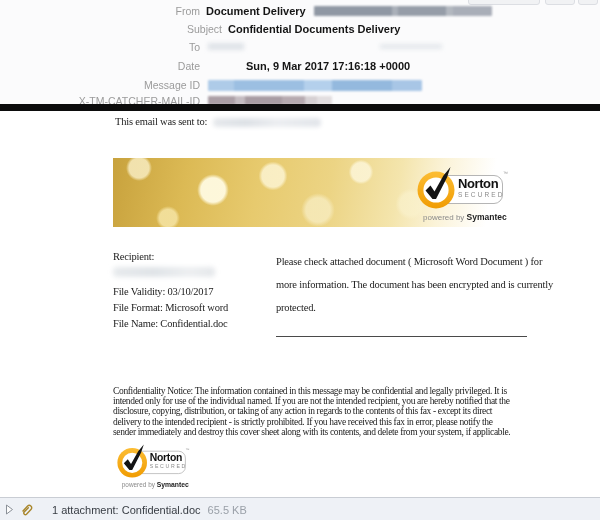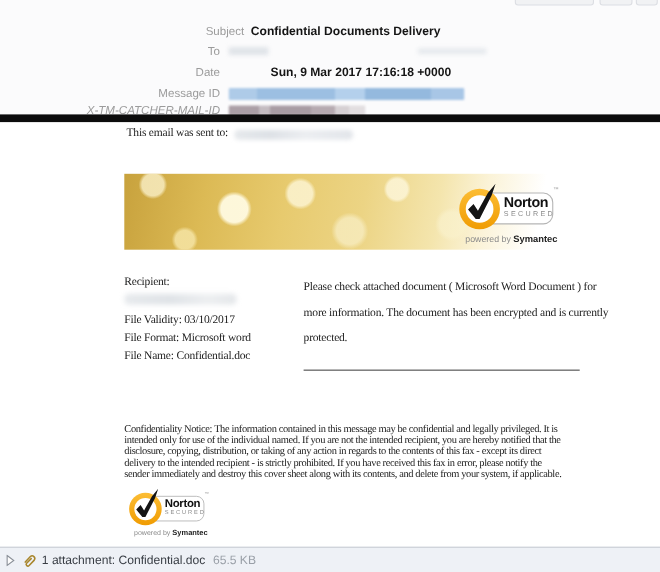--- a/index.html
+++ b/index.html
@@ -66,51 +66,56 @@
   .rule{position:absolute;left:276px;top:336px;width:251px;height:1px;background:#4a4a4a;}
 
   .notice{position:absolute;left:113px;top:386px;font-size:9.5px;line-height:10.2px;letter-spacing:-0.35px;color:#222;}
   .notice div{white-space:nowrap;}
 
   
   .footer{position:absolute;left:0;top:497px;width:600px;height:23px;background:#eef1f6;
     border-top:1px solid #c9cdd4;display:flex;align-items:center;}
   .expander{margin-left:5px;width:9px;height:11px;flex:0 0 auto;cursor:pointer;}
   .clip{margin-left:6px;width:13px;height:13px;flex:0 0 auto;}
-  .att-text{margin-left:5px;font-size:11px;color:#383d44;}
+  .att-text{margin-left:19px;font-size:11px;color:#383d44;}
   .att-size{margin-left:7px;font-size:11px;color:#9aa0a8;}
 </style>
 </head>
 <body>
 
 <div class="page">
 
   <div class="mailheader">
     <div class="hint-btn" style="left:468px;width:70px;"></div>
     <div class="hint-btn" style="left:545px;width:28px;"></div>
     <div class="hint-btn" style="left:578px;width:18px;"></div>
 
+    <div class="hrow" style="top:3px;">
+      <span class="hlabel">From</span>
+      <span class="hvalue">Document Delivery</span>
+      <span class="redact red-from"></span>
+    </div>
     <div class="hrow" style="top:21px;margin-left:22px;">
       <span class="hlabel">Subject</span>
       <span class="hvalue">Confidential Documents Delivery</span>
     </div>
     <div class="hrow" style="top:39px;">
       <span class="hlabel">To</span>
       <span class="redact red-to1"></span>
       <span class="redact red-to2"></span>
     </div>
     <div class="hrow" style="top:58px;gap:40px;">
       <span class="hlabel">Date</span>
       <span class="hvalue">Sun, 9 Mar 2017 17:16:18 +0000</span>
     </div>
     <div class="hrow" style="top:76px;align-items:flex-end;">
       <span class="hlabel">Message ID</span>
       <span class="redact red-msgid"></span>
     </div>
-    <div class="hrow" style="top:93px;font-style:italic;">
+    <div class="hrow" style="top:93px;">
       <span class="hlabel">X-TM-CATCHER-MAIL-ID</span>
       <span class="redact red-xtm"></span>
     </div>
   </div>
 
   <div class="black-bar"></div>
 
   <div class="sent-to serif">
     <span>This email was sent to:</span>
     <span class="smear"></span>

